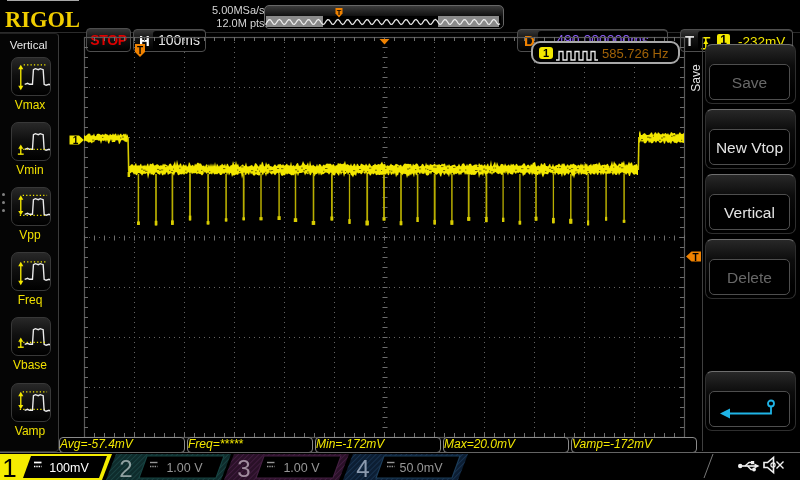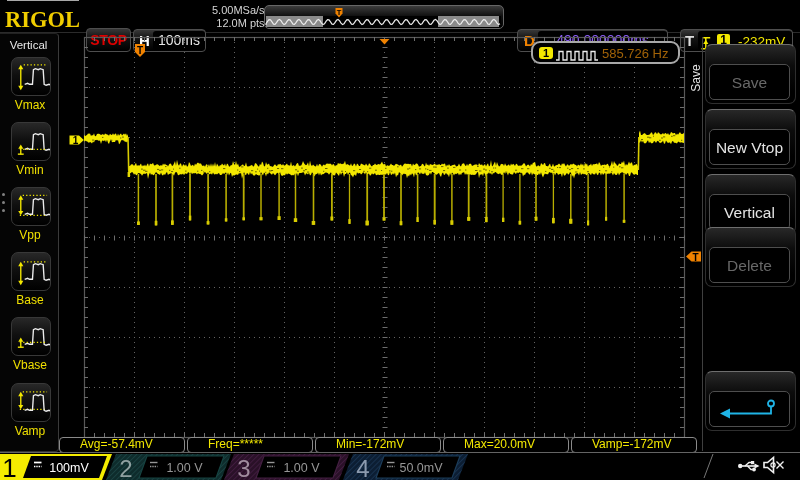--- a/index.html
+++ b/index.html
@@ -27,21 +27,21 @@
 .licon { position:absolute; left:11px; width:40px; height:39px; border:1px solid #383838; border-radius:7px; background:linear-gradient(#282828,#101010 45%,#000); }
 .llab { position:absolute; left:0; width:60px; text-align:center; color:#f0e000; font-size:12px; }
 .dots { position:absolute; left:2px; width:3px; height:3px; background:#808080; border-radius:50%; }
 
 #rsbline { left:702px; top:37px; width:1px; height:414px; background:#3f3f3f; }
 #savetab { left:678px; top:71px; width:36px; height:14px; color:#e8e8e8; font-size:12px; transform:rotate(-90deg); transform-origin:center; text-align:center; }
 .slot { position:absolute; left:705px; width:91px; height:60px; border-radius:7px; border:1px solid #2e2e2e; border-top-color:#6e6e6e; background:linear-gradient(#282828,#0c0c0c 35%,#000 80%); }
 .rbtn { position:absolute; left:3px; width:81px; height:36px; background:#000; border:1px solid #4e4e4e; border-radius:5px; color:#e4e4e4; font-size:15.5px; text-align:center; line-height:35px; }
 .rbtn.dis { color:#686868; }
 
-.meas { position:absolute; top:437px; height:16px; width:126px; background:#000; border:1px solid #8a8a8a; border-radius:4px; color:#f3e800; font-size:12px; line-height:13.5px; padding-left:20px; }
+.meas { position:absolute; top:437px; height:16px; width:126px; background:#000; border:1px solid #8a8a8a; border-radius:4px; color:#f3e800; font-size:12px; line-height:13.5px; padding-left:0;font-style:italic; }
 #botsep { left:0; top:452px; width:800px; height:1px; background:#646464; }
 
 #fcnt { left:531px; top:41px; width:149px; height:23px; background:#000; border:2px solid #a8a8a8; border-radius:9px; }
 #fcnt .one { position:absolute; left:6px; top:4px; width:14px; height:12px; background:#f3e800; border-radius:3px; color:#000; font-weight:bold; font-size:11px; text-align:center; line-height:12px; }
 #fcnt .hz { position:absolute; left:69px; top:3px; color:#a16207; font-size:13px; }
 </style></head><body>
 
 <div id="topsep" class="abs"></div>
 <div id="topline" class="abs"></div>
 <div id="logo" class="abs">RIGOL</div>
@@ -105,21 +105,21 @@
       <path d="M5,25 l3,-1 l2,1 h3 l1,-15 l2,-1 l3,1 l2,-1 l3,1 l1,15 l2,1 l3,-1 l2,1" stroke="#ececec" stroke-width="1.4" fill="none" transform="translate(8,2)"></path>
     </svg></div>
 <div class="abs llab" style="top:228px">Vpp</div>
 <div class="abs licon" style="top:252px"><svg width="38" height="37" viewBox="0 0 39 38">
       <line x1="12" y1="9" x2="36" y2="9" stroke="#f3e800" stroke-width="1.3" stroke-dasharray="1.3 2.2"></line>
       <line x1="9" y1="12" x2="9" y2="30" stroke="#f3e800" stroke-width="1.4"></line>
       <path d="M9,9 l-2.6,4.5 h5.2 z" fill="#f3e800"></path>
       <path d="M9,33 l-2.6,-4.5 h5.2 z" fill="#f3e800"></path>
       <path d="M5,25 l3,-1 l2,1 h3 l1,-15 l2,-1 l3,1 l2,-1 l3,1 l1,15 l2,1 l3,-1 l2,1" stroke="#ececec" stroke-width="1.4" fill="none" transform="translate(8,2)"></path>
     </svg></div>
-<div class="abs llab" style="top:293px">Base</div>
+<div class="abs llab" style="top:293px">Freq</div>
 <div class="abs licon" style="top:317px"><svg width="38" height="37" viewBox="0 0 39 38">
       <path d="M5,25 l3,-1 l2,1 h3 l1,-15 l2,-1 l3,1 l2,-1 l3,1 l1,15 l2,1 l3,-1 l2,1" stroke="#ececec" stroke-width="1.4" fill="none" transform="translate(8,2)"></path>
       <line x1="8" y1="25" x2="36" y2="25" stroke="#f3e800" stroke-width="1.3" stroke-dasharray="1.3 2.2"></line>
       <line x1="9" y1="23" x2="9" y2="30" stroke="#f3e800" stroke-width="1.4"></line>
       <path d="M9,20 l-2.6,4.5 h5.2 z" fill="#f3e800"></path>
       <line x1="6" y1="30" x2="12" y2="30" stroke="#f3e800" stroke-width="1.4"></line>
     </svg></div>
 <div class="abs llab" style="top:358px">Vbase</div>
 <div class="abs licon" style="top:383px"><svg width="38" height="37" viewBox="0 0 39 38">
       <line x1="11" y1="8" x2="36" y2="8" stroke="#f3e800" stroke-width="1.3" stroke-dasharray="1.3 2.2"></line>
@@ -248,21 +248,21 @@
 <div id="rsbline" class="abs"></div>
 <div class="abs slot" style="top:44px">
     <div class="rbtn dis" style="top:19px">Save</div>
   </div>
 <div class="abs slot" style="top:109px">
     <div class="rbtn" style="top:19px">New Vtop</div>
   </div>
 <div class="abs slot" style="top:174px">
     <div class="rbtn" style="top:19px">Vertical</div>
   </div>
-<div class="abs slot" style="top:227px">
+<div class="abs slot" style="top:239px">
     <div class="rbtn dis" style="top:19px">Delete</div>
   </div>
 <div class="abs slot" style="top:371px">
     <div class="rbtn" style="top:19px">
   <svg width="70" height="26" viewBox="0 0 70 26" style="margin-top:5px">
         <circle cx="56" cy="6.5" r="3" fill="none" stroke="#1fb4e6" stroke-width="1.8"></circle>
         <path d="M56,9.5 V16.5 H12" stroke="#1fb4e6" stroke-width="1.8" fill="none"></path>
         <path d="M15,11.5 L5,16.5 L15,21.5 Z" fill="#1fb4e6"></path>
       </svg>
 </div>

